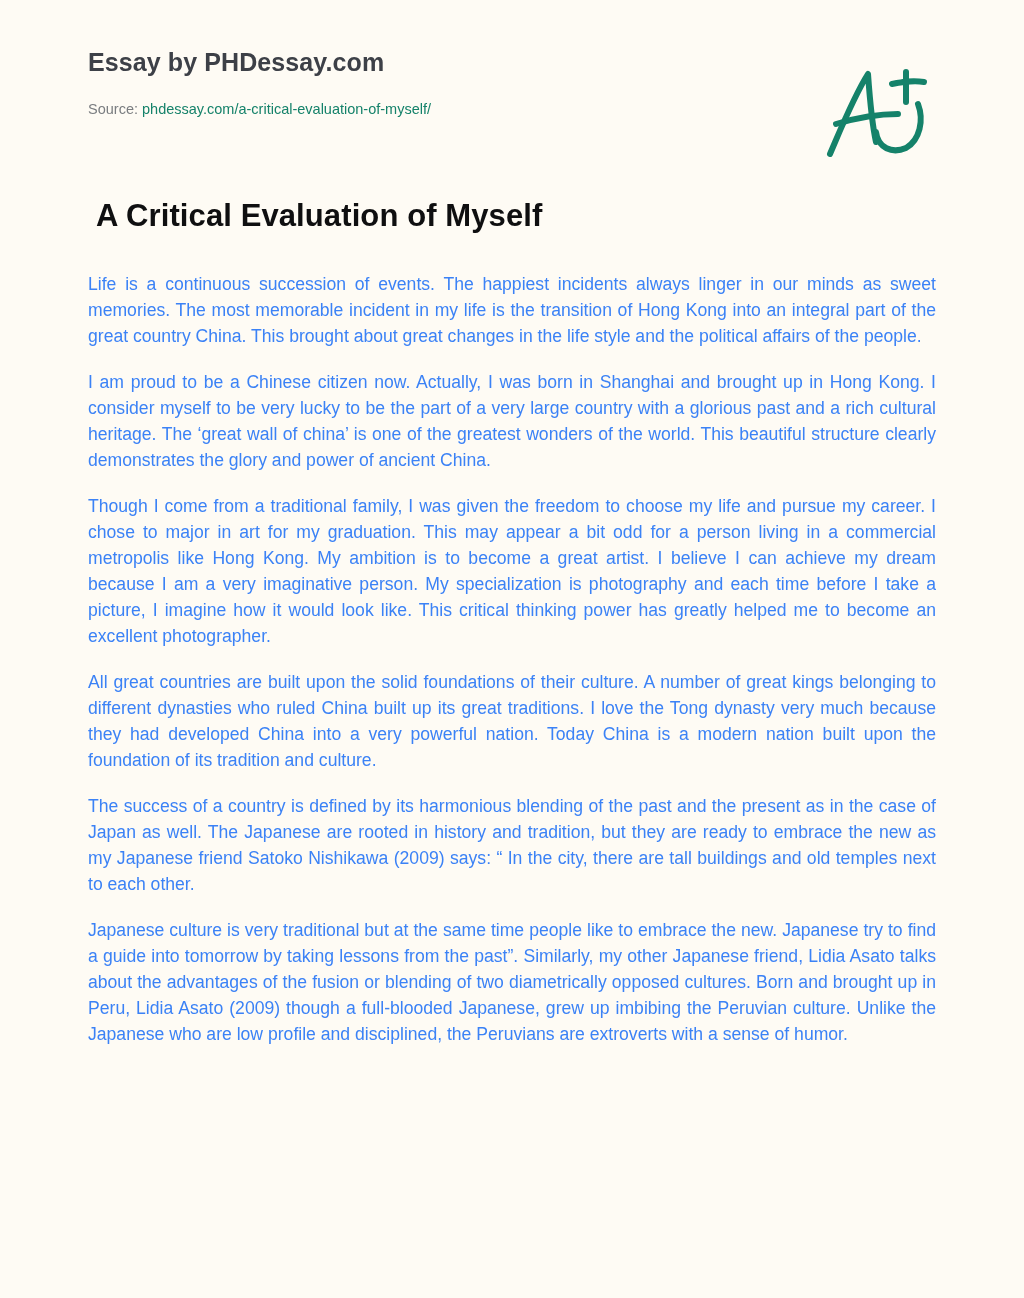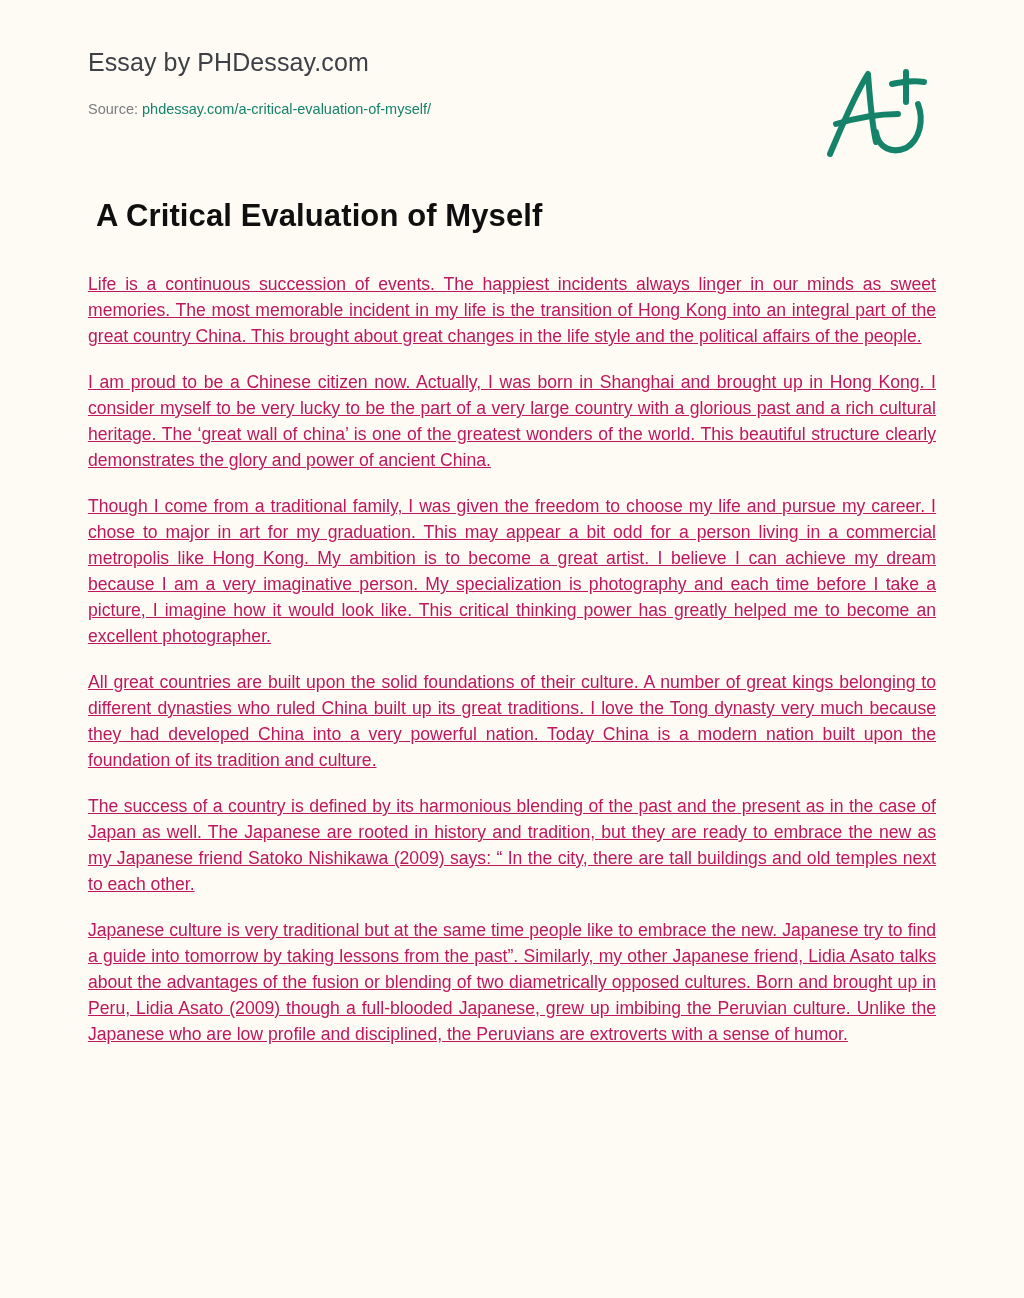--- a/index.html
+++ b/index.html
@@ -13,21 +13,21 @@
       position: relative;
       overflow: hidden;
       font-family: "Liberation Sans", "DejaVu Sans", sans-serif;
     }
     .site-title {
       position: absolute;
       left: 88px;
       top: 48px;
       margin: 0;
       font-size: 25px;
-      font-weight: normal;
+      font-weight: bold;
       color: #3d4047;
       letter-spacing: 0.1px;
     }
     .source-line {
       position: absolute;
       left: 88px;
       top: 101px;
       font-size: 14.5px;
       color: #7a7d80;
     }
@@ -56,24 +56,23 @@
       position: absolute;
       left: 88px;
       top: 271px;
       width: 848px;
       overflow: hidden;
     }
     .essay-body p {
       margin: 0 0 20px 0;
       font-size: 17.6px;
       line-height: 26px;
-      color: #be185d;
+      color: #3b82f6;
       text-align: justify;
       white-space: normal;
-      text-decoration: underline;
     }
   </style>
 </head>
 <body>
 
 <h1 class="site-title">Essay by PHDessay.com</h1>
 
 <div class="source-line">
   <span>Source:</span>
   <a class="source-link">phdessay.com/a-critical-evaluation-of-myself/</a>

